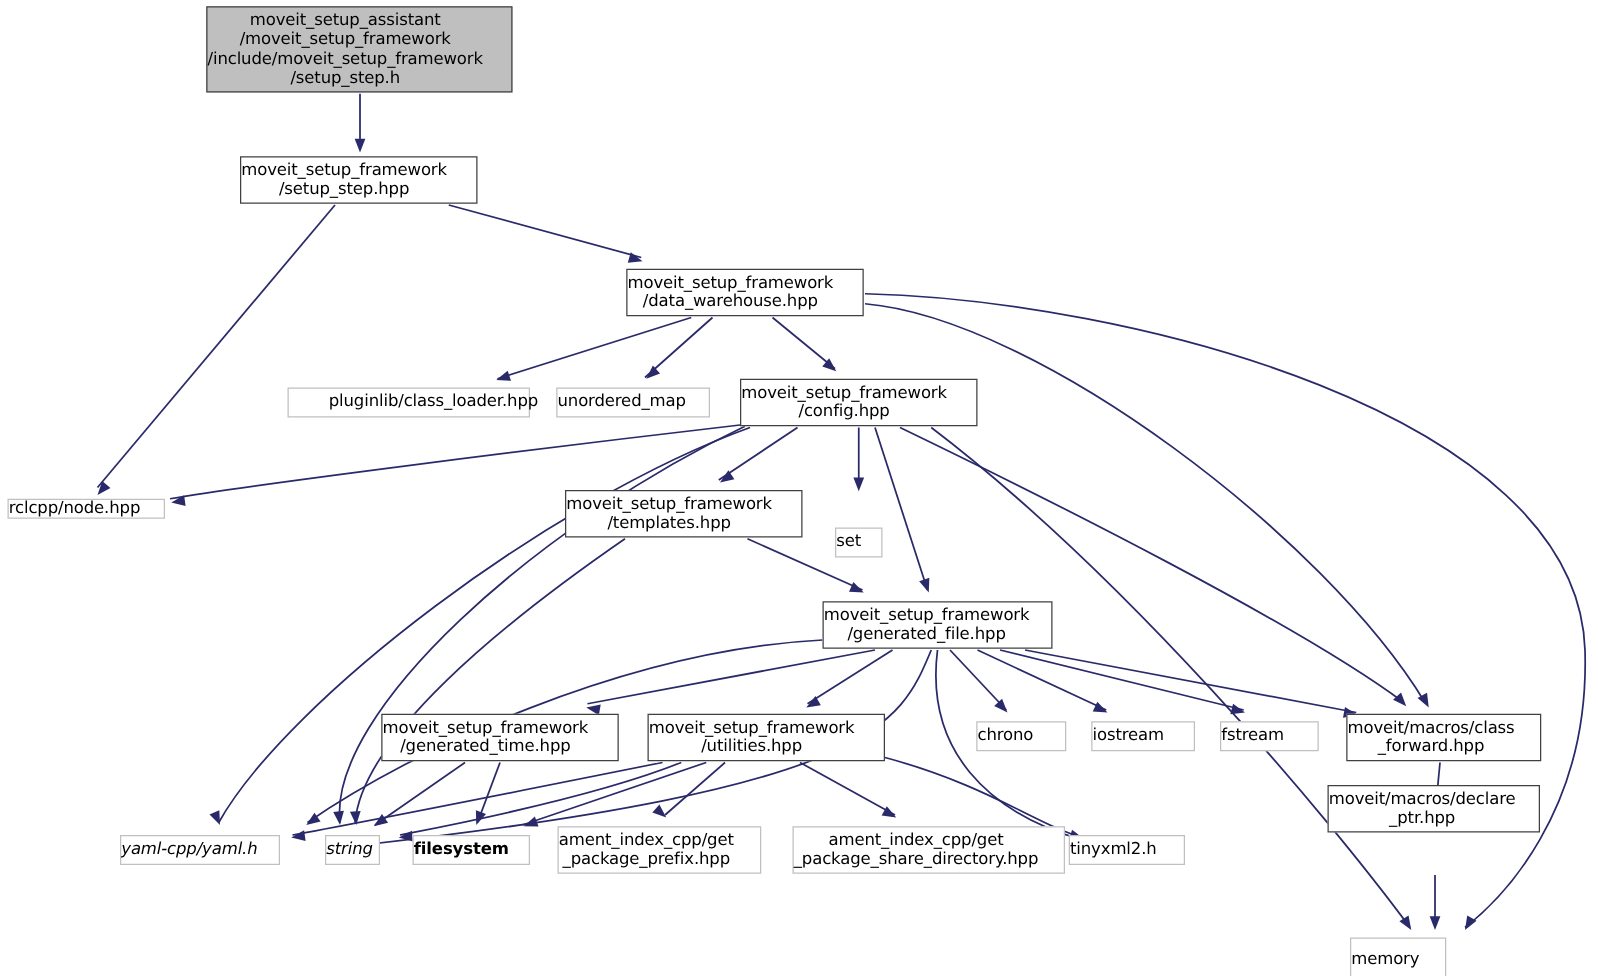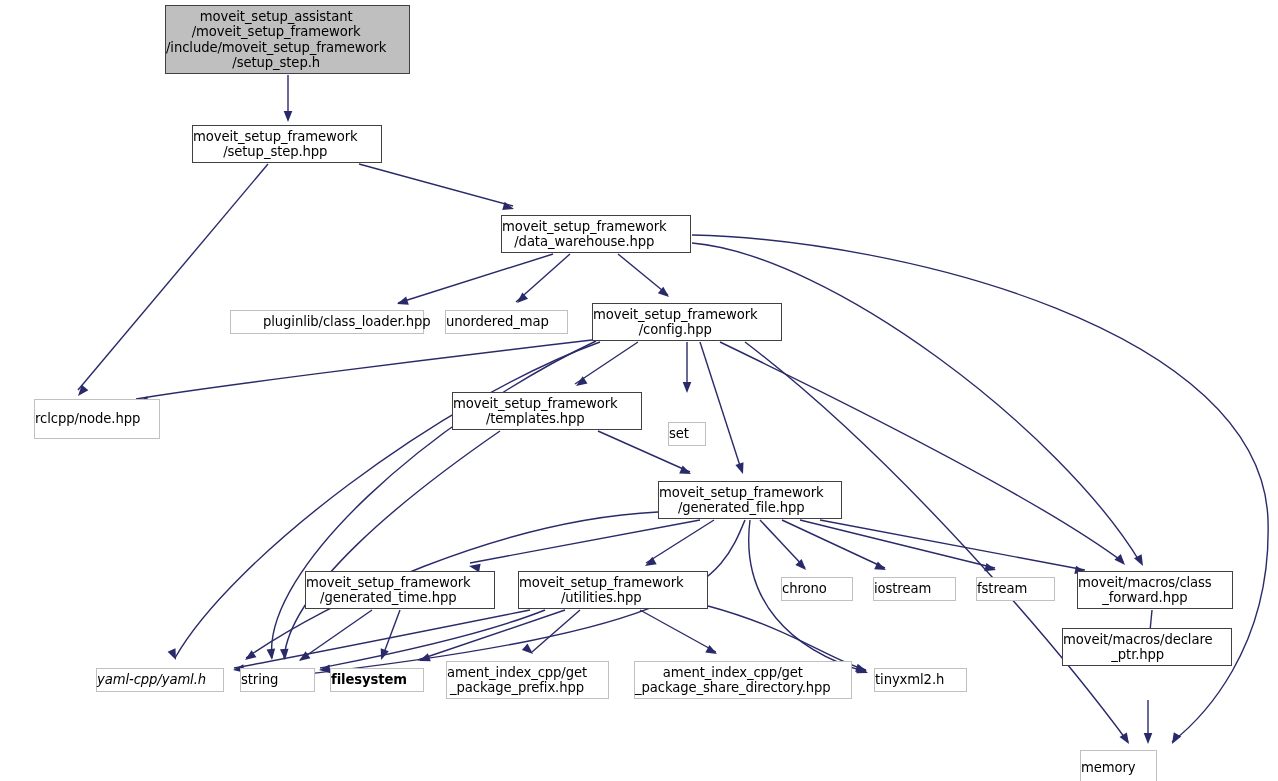--- a/index.html
+++ b/index.html
@@ -147,40 +147,40 @@
 /include/moveit_setup_framework
 /setup_step.h</span></div>
       <div class="node-box node-main" style="left: 192px; top: 125px; width: 190px; height: 38px;"><span>moveit_setup_framework
 /setup_step.hpp</span></div>
       <div class="node-box node-main" style="left: 501px; top: 215px; width: 190px; height: 38px;"><span>moveit_setup_framework
 /data_warehouse.hpp</span></div>
       <div class="node-box node-leaf" style="left: 230px; top: 310px; width: 194px; height: 24px; padding-left: 32px;"><span>pluginlib/class_loader.hpp</span></div>
       <div class="node-box node-leaf" style="left: 445px; top: 310px; width: 123px; height: 24px;"><span>unordered_map</span></div>
       <div class="node-box node-main" style="left: 592px; top: 303px; width: 190px; height: 38px;"><span>moveit_setup_framework
 /config.hpp</span></div>
-      <div class="node-box node-leaf" style="left: 6px; top: 399px; width: 126px; height: 40px; margin-left: 28px;"><span>rclcpp/node.hpp</span></div>
+      <div class="node-box node-leaf" style="left: 6px; top: 399px; width: 126px; height: 16px;"><span>rclcpp/node.hpp</span></div>
       <div class="node-box node-main" style="left: 452px; top: 392px; width: 190px; height: 38px;"><span>moveit_setup_framework
 /templates.hpp</span></div>
       <div class="node-box node-leaf" style="left: 668px; top: 422px; width: 38px; height: 24px;"><span>set</span></div>
       <div class="node-box node-main" style="left: 658px; top: 481px; width: 184px; height: 38px;"><span>moveit_setup_framework
 /generated_file.hpp</span></div>
       <div class="node-box node-main" style="left: 305px; top: 571px; width: 190px; height: 38px;"><span>moveit_setup_framework
 /generated_time.hpp</span></div>
       <div class="node-box node-main" style="left: 518px; top: 571px; width: 190px; height: 38px;"><span>moveit_setup_framework
 /utilities.hpp</span></div>
       <div class="node-box node-leaf" style="left: 781px; top: 577px; width: 72px; height: 24px;"><span>chrono</span></div>
       <div class="node-box node-leaf" style="left: 873px; top: 577px; width: 83px; height: 24px;"><span>iostream</span></div>
       <div class="node-box node-leaf" style="left: 976px; top: 577px; width: 79px; height: 24px;"><span>fstream</span></div>
       <div class="node-box node-main" style="left: 1077px; top: 571px; width: 156px; height: 38px;"><span>moveit/macros/class
 _forward.hpp</span></div>
       <div class="node-box node-leaf" style="left: 96px; top: 668px; width: 128px; height: 24px; font-style: italic;"><span>yaml-cpp/yaml.h</span></div>
-      <div class="node-box node-leaf" style="left: 240px; top: 668px; width: 75px; height: 24px;"><span>string</span></div>
+      <div class="node-box node-leaf" style="left: 260px; top: 668px; width: 44px; height: 24px; font-style: italic;"><span>string</span></div>
       <div class="node-box node-leaf" style="left: 330px; top: 668px; width: 94px; height: 24px; font-weight: bold;"><span>filesystem</span></div>
       <div class="node-box node-leaf" style="left: 446px; top: 661px; width: 163px; height: 38px;"><span>ament_index_cpp/get
 _package_prefix.hpp</span></div>
       <div class="node-box node-leaf" style="left: 634px; top: 661px; width: 218px; height: 38px;"><span>ament_index_cpp/get
 _package_share_directory.hpp</span></div>
-      <div class="node-box node-leaf" style="left: 874px; top: 668px; width: 93px; height: 24px;"><span>tinyxml2.h</span></div>
+      <div class="node-box node-leaf" style="left: 855px; top: 668px; width: 93px; height: 24px;"><span>tinyxml2.h</span></div>
       <div class="node-box node-main" style="left: 1062px; top: 628px; width: 170px; height: 38px;"><span>moveit/macros/declare
 _ptr.hpp</span></div>
       <div class="node-box node-leaf" style="left: 1080px; top: 750px; width: 77px; height: 36px;"><span>memory</span></div>
     </div>
 </div>
 
 </body></html>

